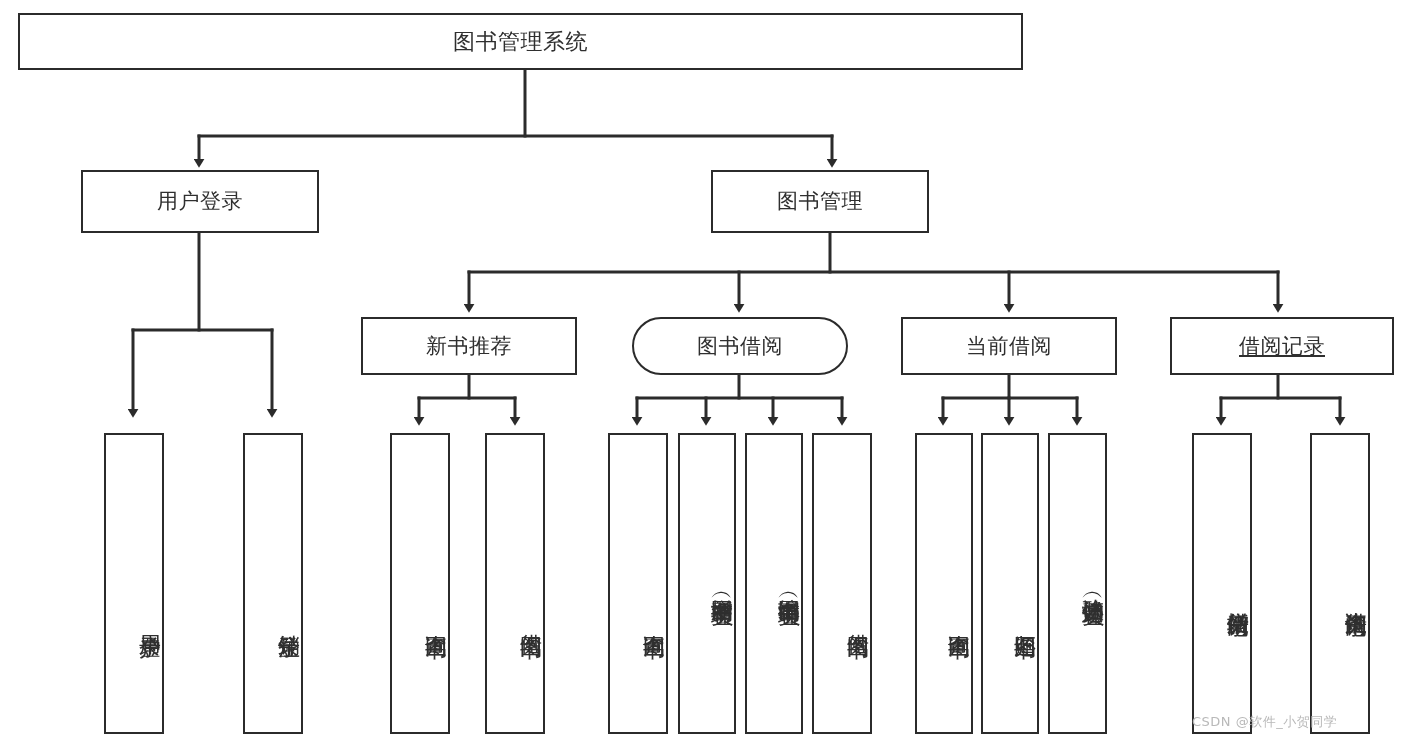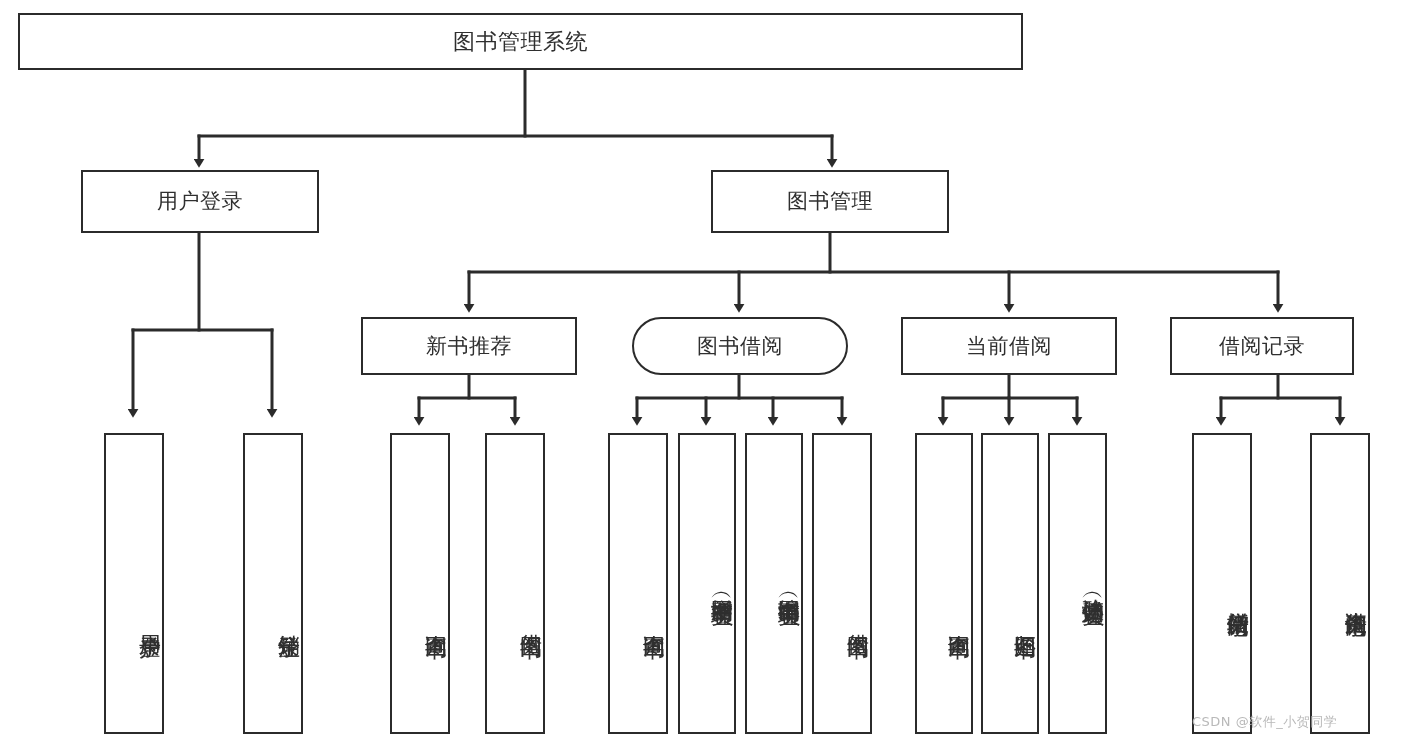--- a/index.html
+++ b/index.html
@@ -120,37 +120,37 @@
   </svg>
 
   <div class="node horiz root" style="left:18px; top:13px; width:1005px; height:57px;">
     <span>图书管理系统</span>
   </div>
 
   <div class="node horiz" style="left:81px; top:170px; width:238px; height:63px;">
     <span>用户登录</span>
   </div>
 
-  <div class="node horiz" style="left:711px; top:170px; width:238px; height:63px;">
+  <div class="node horiz" style="left:711px; top:170px; width:218px; height:63px;">
     <span>图书管理</span>
   </div>
 
   <div class="node horiz" style="left:361px; top:317px; width:216px; height:58px;">
     <span>新书推荐</span>
   </div>
 
   <div class="node horiz" style="left:632px; top:317px; width:216px; height:58px;border-radius:29px;">
     <span>图书借阅</span>
   </div>
 
   <div class="node horiz" style="left:901px; top:317px; width:216px; height:58px;">
     <span>当前借阅</span>
   </div>
 
-  <div class="node horiz" style="left:1170px; top:317px; width:184px; height:58px;">
+  <div class="node horiz" style="left:1170px; top:317px; width:224px; height:58px;text-decoration:underline;">
     <span>借阅记录</span>
   </div>
 
   <div class="node vert" style="left:104px; top:433px; width:60px; height:301px; padding-top:70px;">
     <span>用户登录</span>
   </div>
 
   <div class="node vert" style="left:243px; top:433px; width:60px; height:301px; padding-top:70px;">
     <span>注销登录</span>
   </div>

